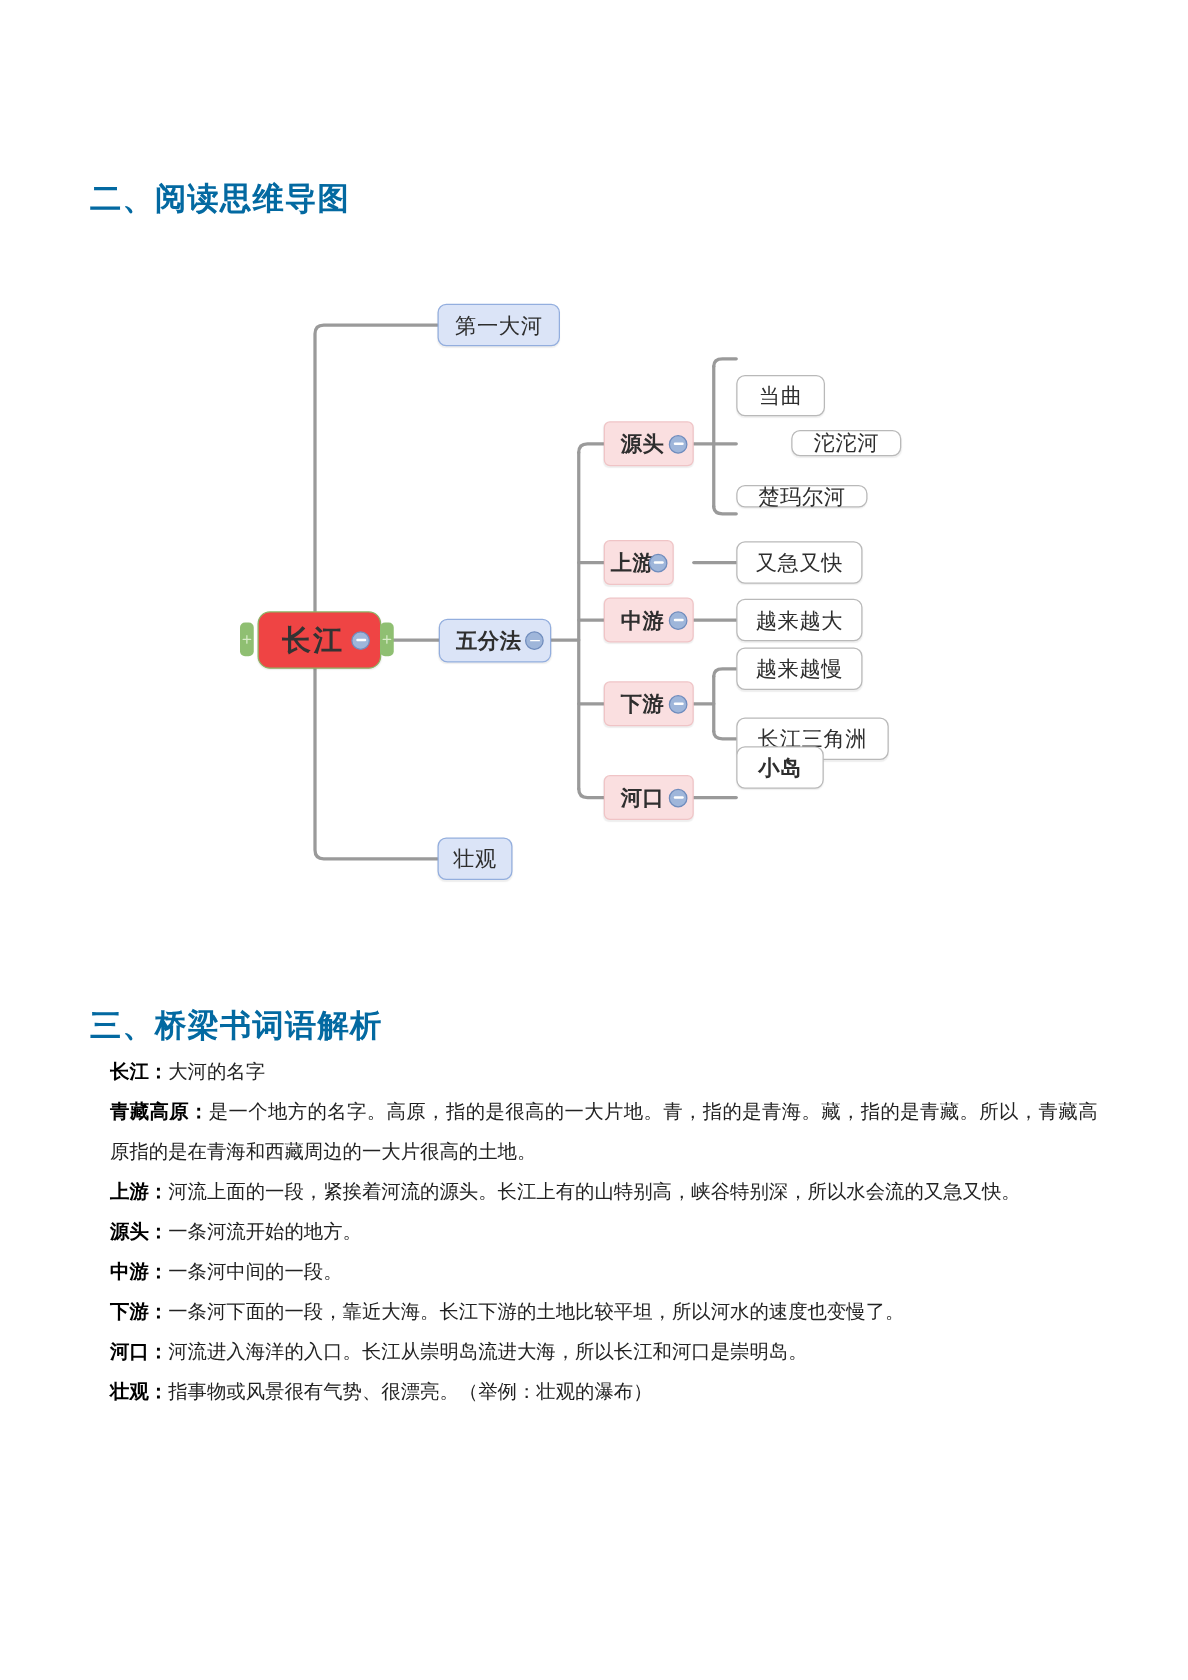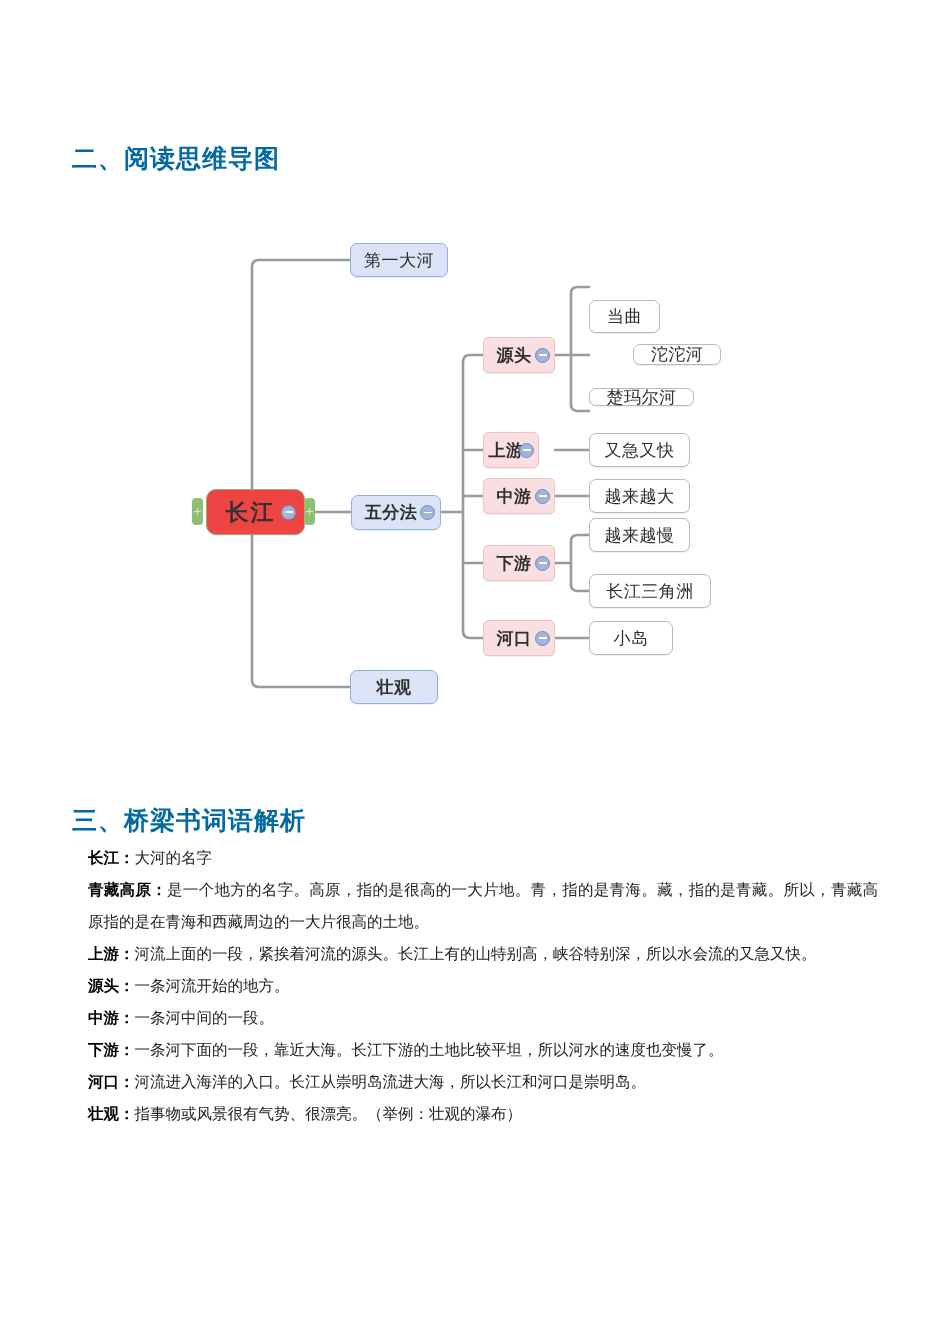--- a/index.html
+++ b/index.html
@@ -233,21 +233,21 @@
 
     <div class="node blue" style="left:350px; top:18px; width:98px; height:34px;text-align:right;">
       <span>第一大河</span>
     </div>
 
     <div class="node blue has-toggle" style="left:351px; top:270px; width:90px; height:35px;">
       <span>五分法</span>
       <span class="toggle-icon" style="right:5px;"></span>
     </div>
 
-    <div class="node blue" style="left:350px; top:445px; width:88px; height:34px;font-weight:bold;">
+    <div class="node blue" style="left:350px; top:445px; width:60px; height:34px;">
       <span>壮观</span>
     </div>
 
     <div class="node pink has-toggle" style="left:483px; top:112px; width:72px; height:36px;">
       <span>源头</span>
       <span class="toggle-icon" style="right:4px;"></span>
     </div>
     <div class="node leaf" style="left:589px; top:75px; width:71px; height:33px;">
       <span>当曲</span>
     </div>
@@ -282,21 +282,21 @@
       <span>越来越慢</span>
     </div>
     <div class="node leaf" style="left:589px; top:349px; width:122px; height:34px;">
       <span>长江三角洲</span>
     </div>
 
     <div class="node pink has-toggle" style="left:483px; top:395px; width:72px; height:36px;">
       <span>河口</span>
       <span class="toggle-icon" style="right:4px;"></span>
     </div>
-    <div class="node leaf" style="left:589px; top:396px; width:84px; height:34px;">
+    <div class="node leaf" style="left:589px; top:372px; width:70px; height:34px;font-weight:bold;">
       <span>小岛</span>
     </div>
 
   </div>
 
   <div class="section-heading" id="heading-3">三、桥梁书词语解析</div>
 
   <div id="glossary">
 
     <p class="gloss-entry">

